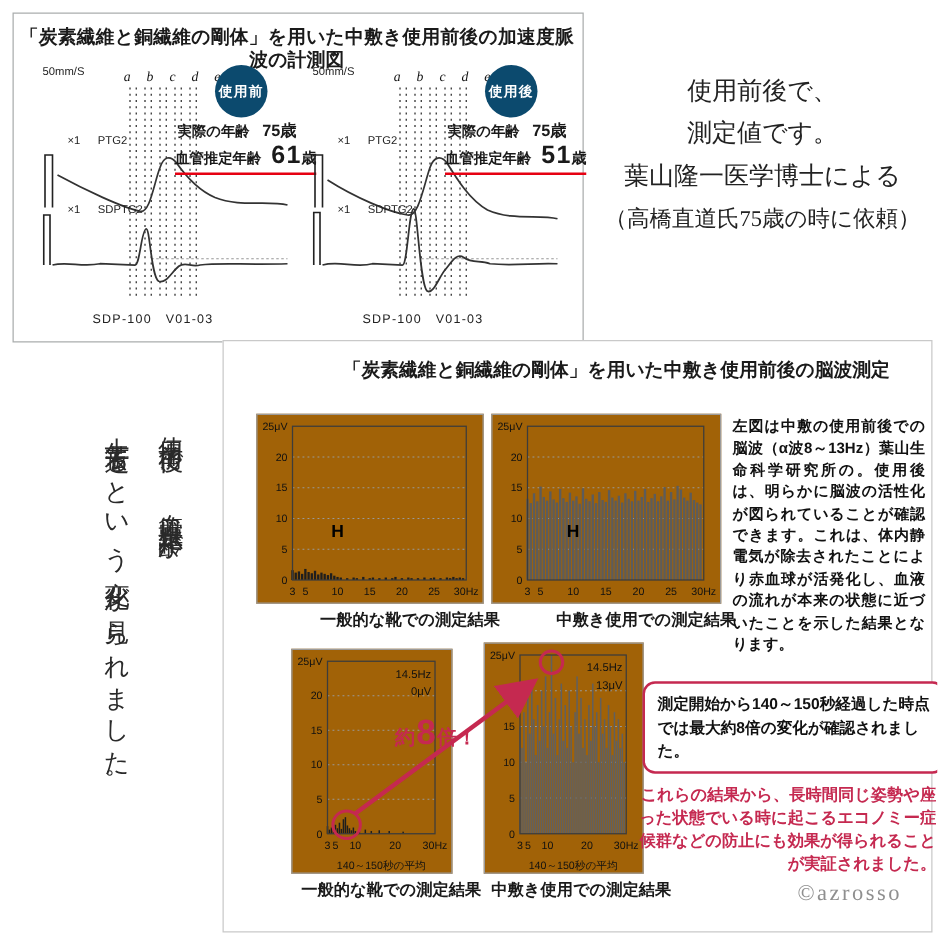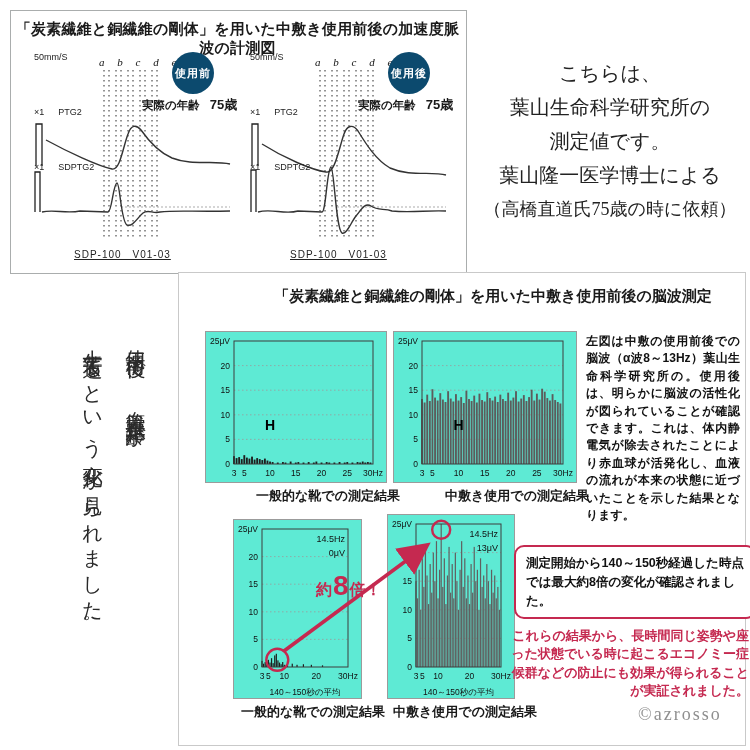--- a/index.html
+++ b/index.html
@@ -16,37 +16,37 @@
   .scale{left:8px;top:2px;font-size:9px;color:#222;}
   .pts{left:73px;top:6px;font-size:11px;letter-spacing:5px;font-family:"Liberation Serif",serif;font-style:italic;color:#111;}
   .badge{left:146px;top:2px;width:42px;height:42px;border-radius:50%;background:#0c4a6e;color:#fff;
          display:flex;align-items:center;justify-content:center;font-size:11px;font-weight:bold;letter-spacing:1px;}
   .agerow{left:116px;top:46px;font-size:11.5px;font-weight:bold;white-space:nowrap;}
   .agerow .v{font-size:13px;margin-left:10px;}
   .vesrow{left:114px;top:63px;font-size:11.5px;font-weight:bold;white-space:nowrap;
           border-bottom:2.5px solid #e60012;padding-bottom:2px;}
   .vesrow .num{font-size:20px;margin-left:8px;letter-spacing:1px;}
   .vesrow .unit{font-size:12px;}
-  .gain{font-size:9px;color:#222;white-space:nowrap;}
+  .gain{font-size:9px;color:#222;white-space:nowrap;margin-left:20px;}
   .gain .tn{margin-left:14px;}
   .g1{left:8px;top:57px;}
   .g2{left:8px;top:112px;}
-  .pfoot{left:48px;top:198px;font-size:10px;letter-spacing:1px;color:#222;text-decoration:underline;}
+  .pfoot{left:48px;top:198px;font-size:10px;letter-spacing:1px;color:#222;}
   
   .right-note{left:474px;top:56px;width:272px;text-align:center;
               font-family:"Liberation Serif",serif;font-size:20px;line-height:34px;color:#222;}
   .right-note .small{font-size:18px;}
   
   .vert-note{left:64px;top:334px;height:400px;writing-mode:vertical-rl;
              font-family:"Liberation Serif",serif;font-size:20px;letter-spacing:3px;color:#2a2a2a;}
   .vert-note p{margin:0 0 0 16px;}
   
   .eeg-box{left:178px;top:272px;width:566px;height:472px;border:1px solid #c9c9c9;background:#fff;}
   .eeg-title{left:178px;top:287px;width:566px;text-align:center;font-size:15px;font-weight:bold;padding-left:32px;}
-  .chart{border:1px solid #9b9b9b;background:#5eead4;}
+  .chart{border:1px solid #9b9b9b;background:#a16207;}
   .chart svg{display:block;}
   #chart0{left:205px;top:331px;width:180px;height:150px;}
   #chart1{left:393px;top:331px;width:182px;height:150px;}
   #chart2{left:233px;top:519px;width:127px;height:178px;}
   #chart3{left:387px;top:514px;width:126px;height:183px;}
   .cap{font-size:13px;font-weight:bold;text-align:center;white-space:nowrap;margin-left:33px;}
   #cap0{left:205px;top:487px;width:180px;}
   #cap1{left:393px;top:487px;width:182px;}
   #cap2{left:200px;top:703px;width:160px;}
   #cap3{left:352px;top:703px;width:160px;}
@@ -89,20 +89,23 @@
       <path d="M9,162 L9,122 L14,122 L14,162" fill="none" stroke="#222" stroke-width="1.3"></path>
       <path d="M95,157 L204,157" stroke="#888" stroke-width="0.7" stroke-dasharray="2,2" fill="none"></path>
       <path d="M16,162 C28,159 40,164 54,161 L82,162 C86,162 87,134 91,133 C94,133 95,172 101,175 C107,177 111,168 117,163 C122,159 127,164 134,162 C150,160 170,162 204,161" fill="none" stroke="#333" stroke-width="1.4"></path>
     </svg>
     <span class="abs scale">50mm/S</span>
     <span class="abs pts">a b c d e</span>
     <div class="abs badge">使用前</div>
     <div class="abs agerow">
       <span>実際の年齢</span><span class="v">75歳</span>
     </div>
+    <div class="abs vesrow">
+      <span>血管推定年齢</span><span class="num">61</span><span class="unit">歳</span>
+    </div>
     <div class="abs gain g1">
       <span>×1</span><span class="tn">PTG2</span>
     </div>
     <div class="abs gain g2">
       <span>×1</span><span class="tn">SDPTG2</span>
     </div>
     <span class="abs pfoot">SDP-100　V01-03</span>
   </div>
 
   <div class="abs panel p1">
@@ -124,32 +127,34 @@
       <path d="M9,162 L9,120 L14,120 L14,162" fill="none" stroke="#222" stroke-width="1.3"></path>
       <path d="M95,157 L204,157" stroke="#888" stroke-width="0.7" stroke-dasharray="2,2" fill="none"></path>
       <path d="M16,162 C30,158 42,165 56,161 L80,162 C84,162 85,118 89,117 C92,117 94,180 100,183 C105,185 109,172 114,166 C119,160 123,152 129,156 C136,161 142,158 150,161 C170,163 186,160 204,161" fill="none" stroke="#333" stroke-width="1.4"></path>
     </svg>
     <span class="abs scale">50mm/S</span>
     <span class="abs pts">a b c d e</span>
     <div class="abs badge">使用後</div>
     <div class="abs agerow">
       <span>実際の年齢</span><span class="v">75歳</span>
     </div>
+    <div class="abs vesrow">
+      <span>血管推定年齢</span><span class="num">51</span><span class="unit">歳</span>
+    </div>
     <div class="abs gain g1">
       <span>×1</span><span class="tn">PTG2</span>
     </div>
     <div class="abs gain g2">
       <span>×1</span><span class="tn">SDPTG2</span>
     </div>
     <span class="abs pfoot">SDP-100　V01-03</span>
   </div>
 
   <div class="abs right-note">
-    <div>こちらは、</div>
-    <div>葉山生命科学研究所の</div>
+    <div>使用前後で、</div>
     <div>測定値です。</div>
     <div>葉山隆一医学博士による</div>
     <div class="small">（高橋直道氏75歳の時に依頼）</div>
   </div>
 
   <div class="abs vert-note">
     <p>使用前後で、血管推定年齢が</p>
     <p>十年若返るという変化が見られました。</p>
   </div>
 

